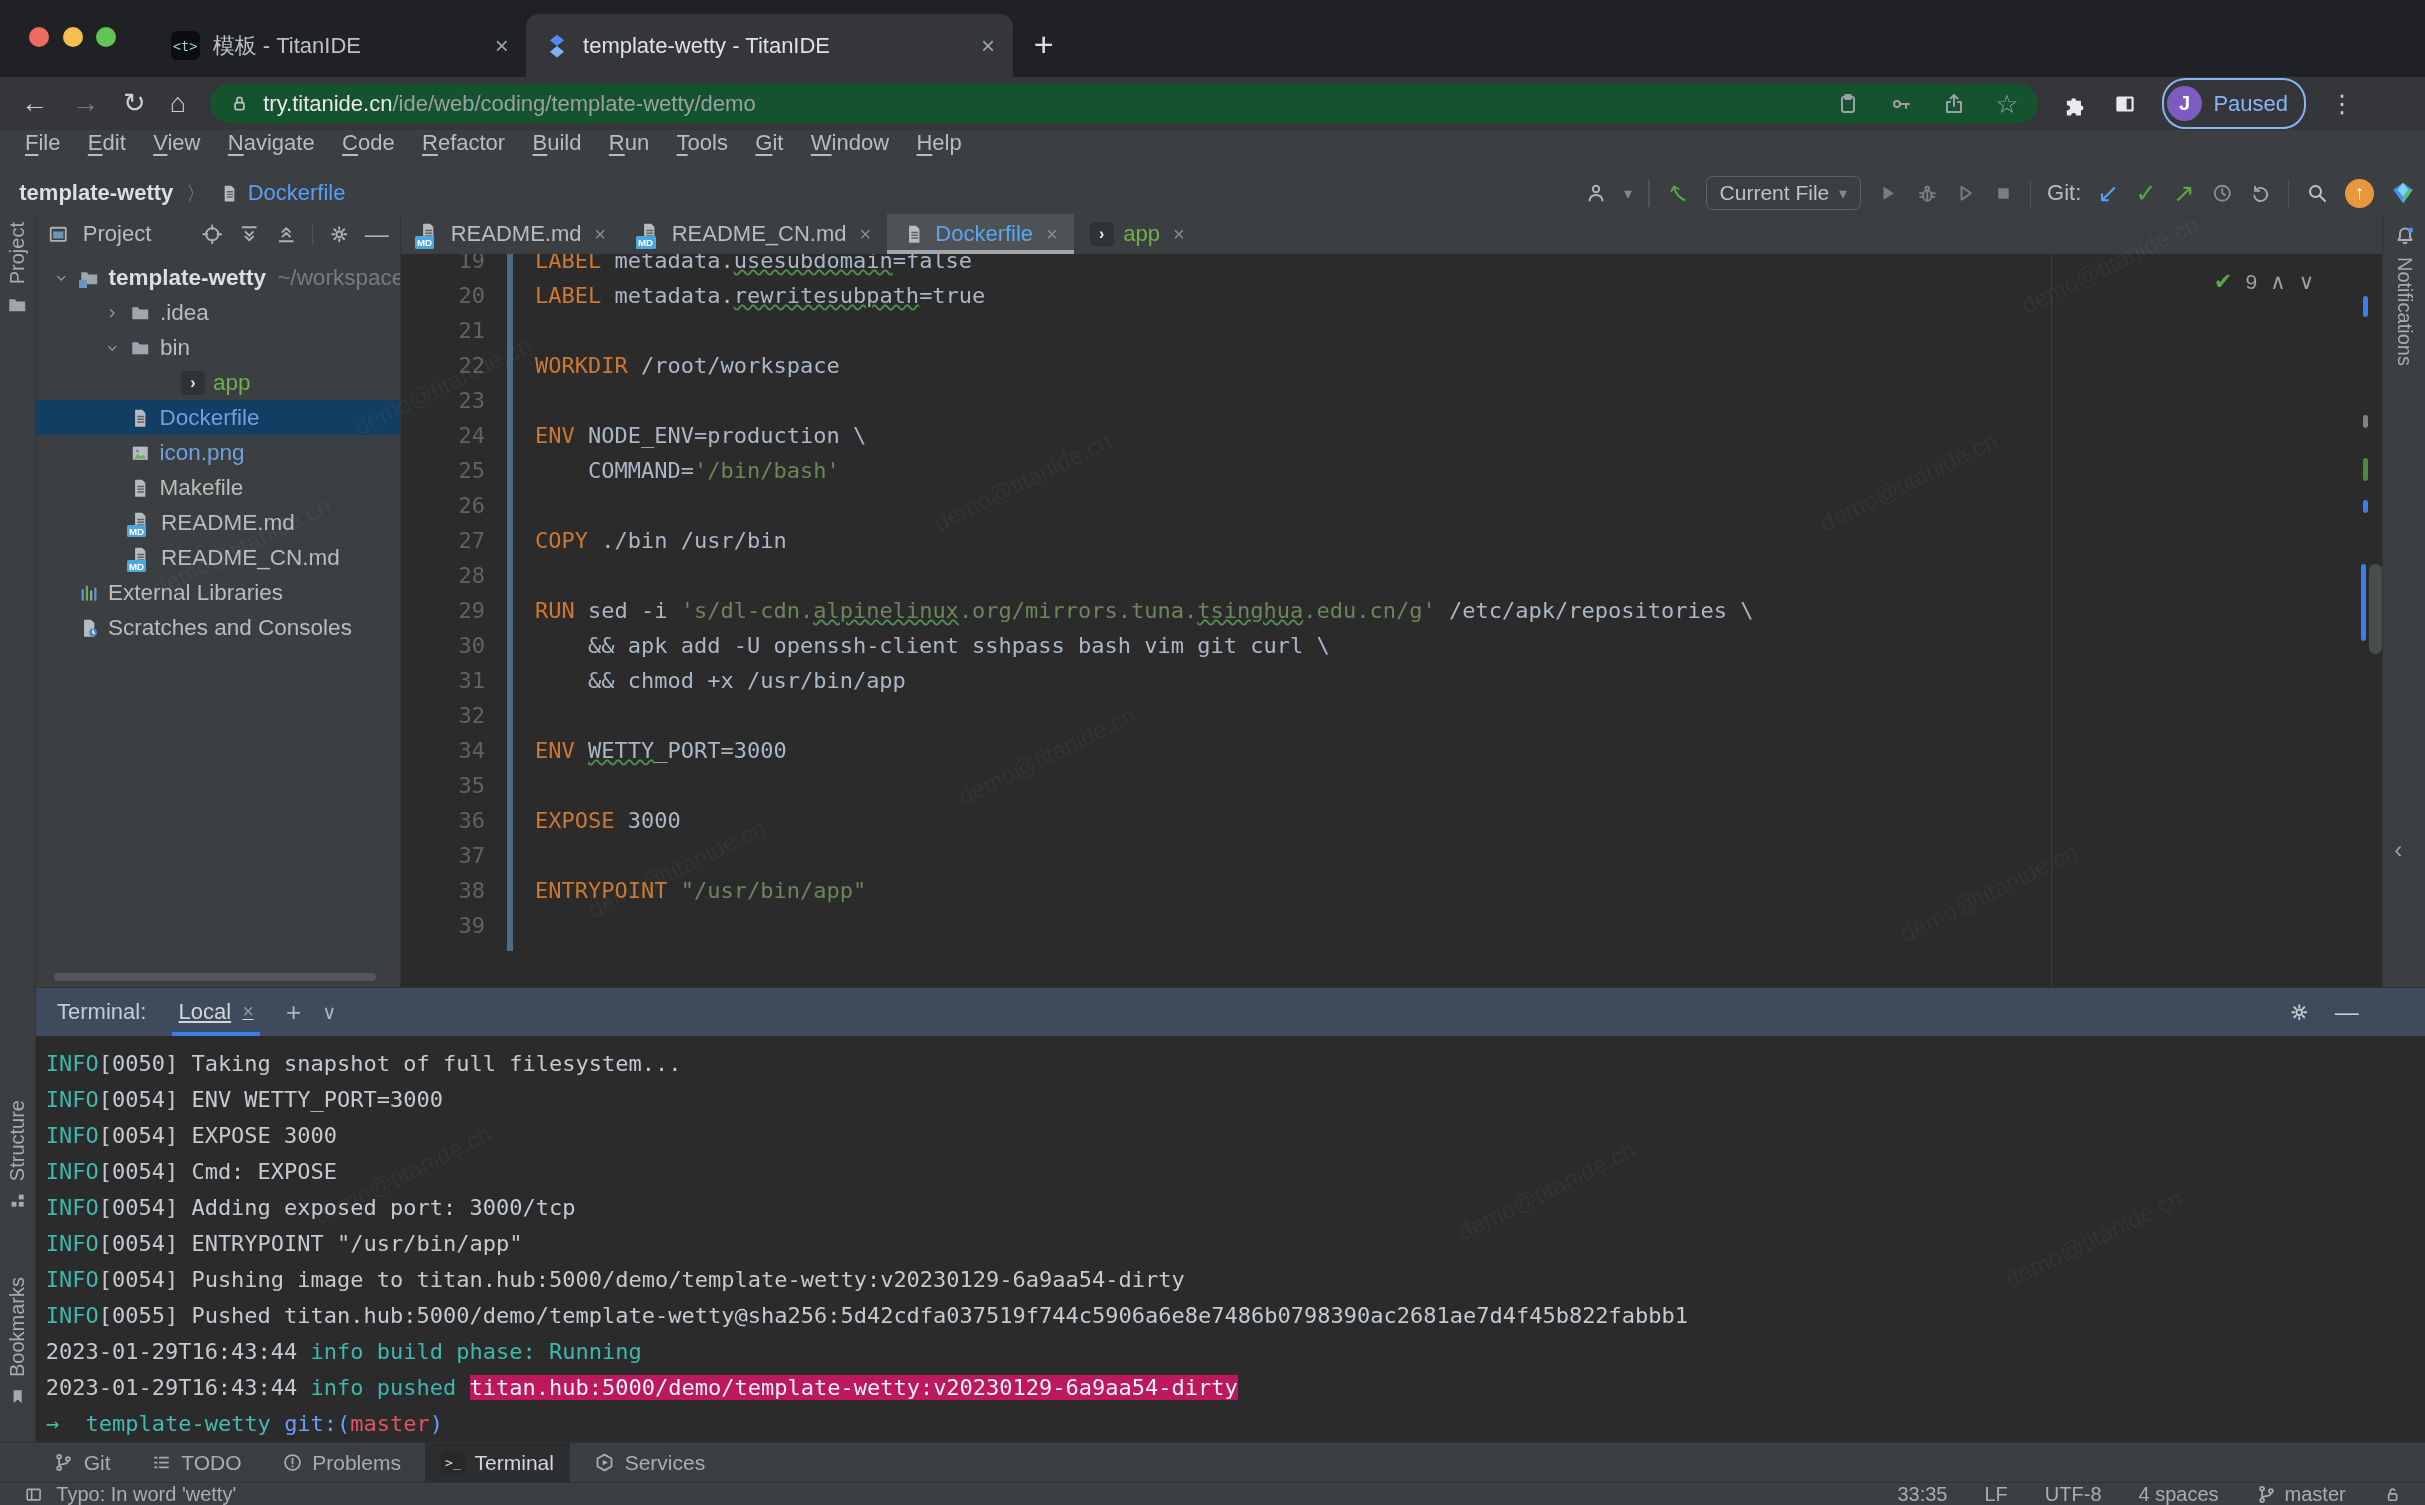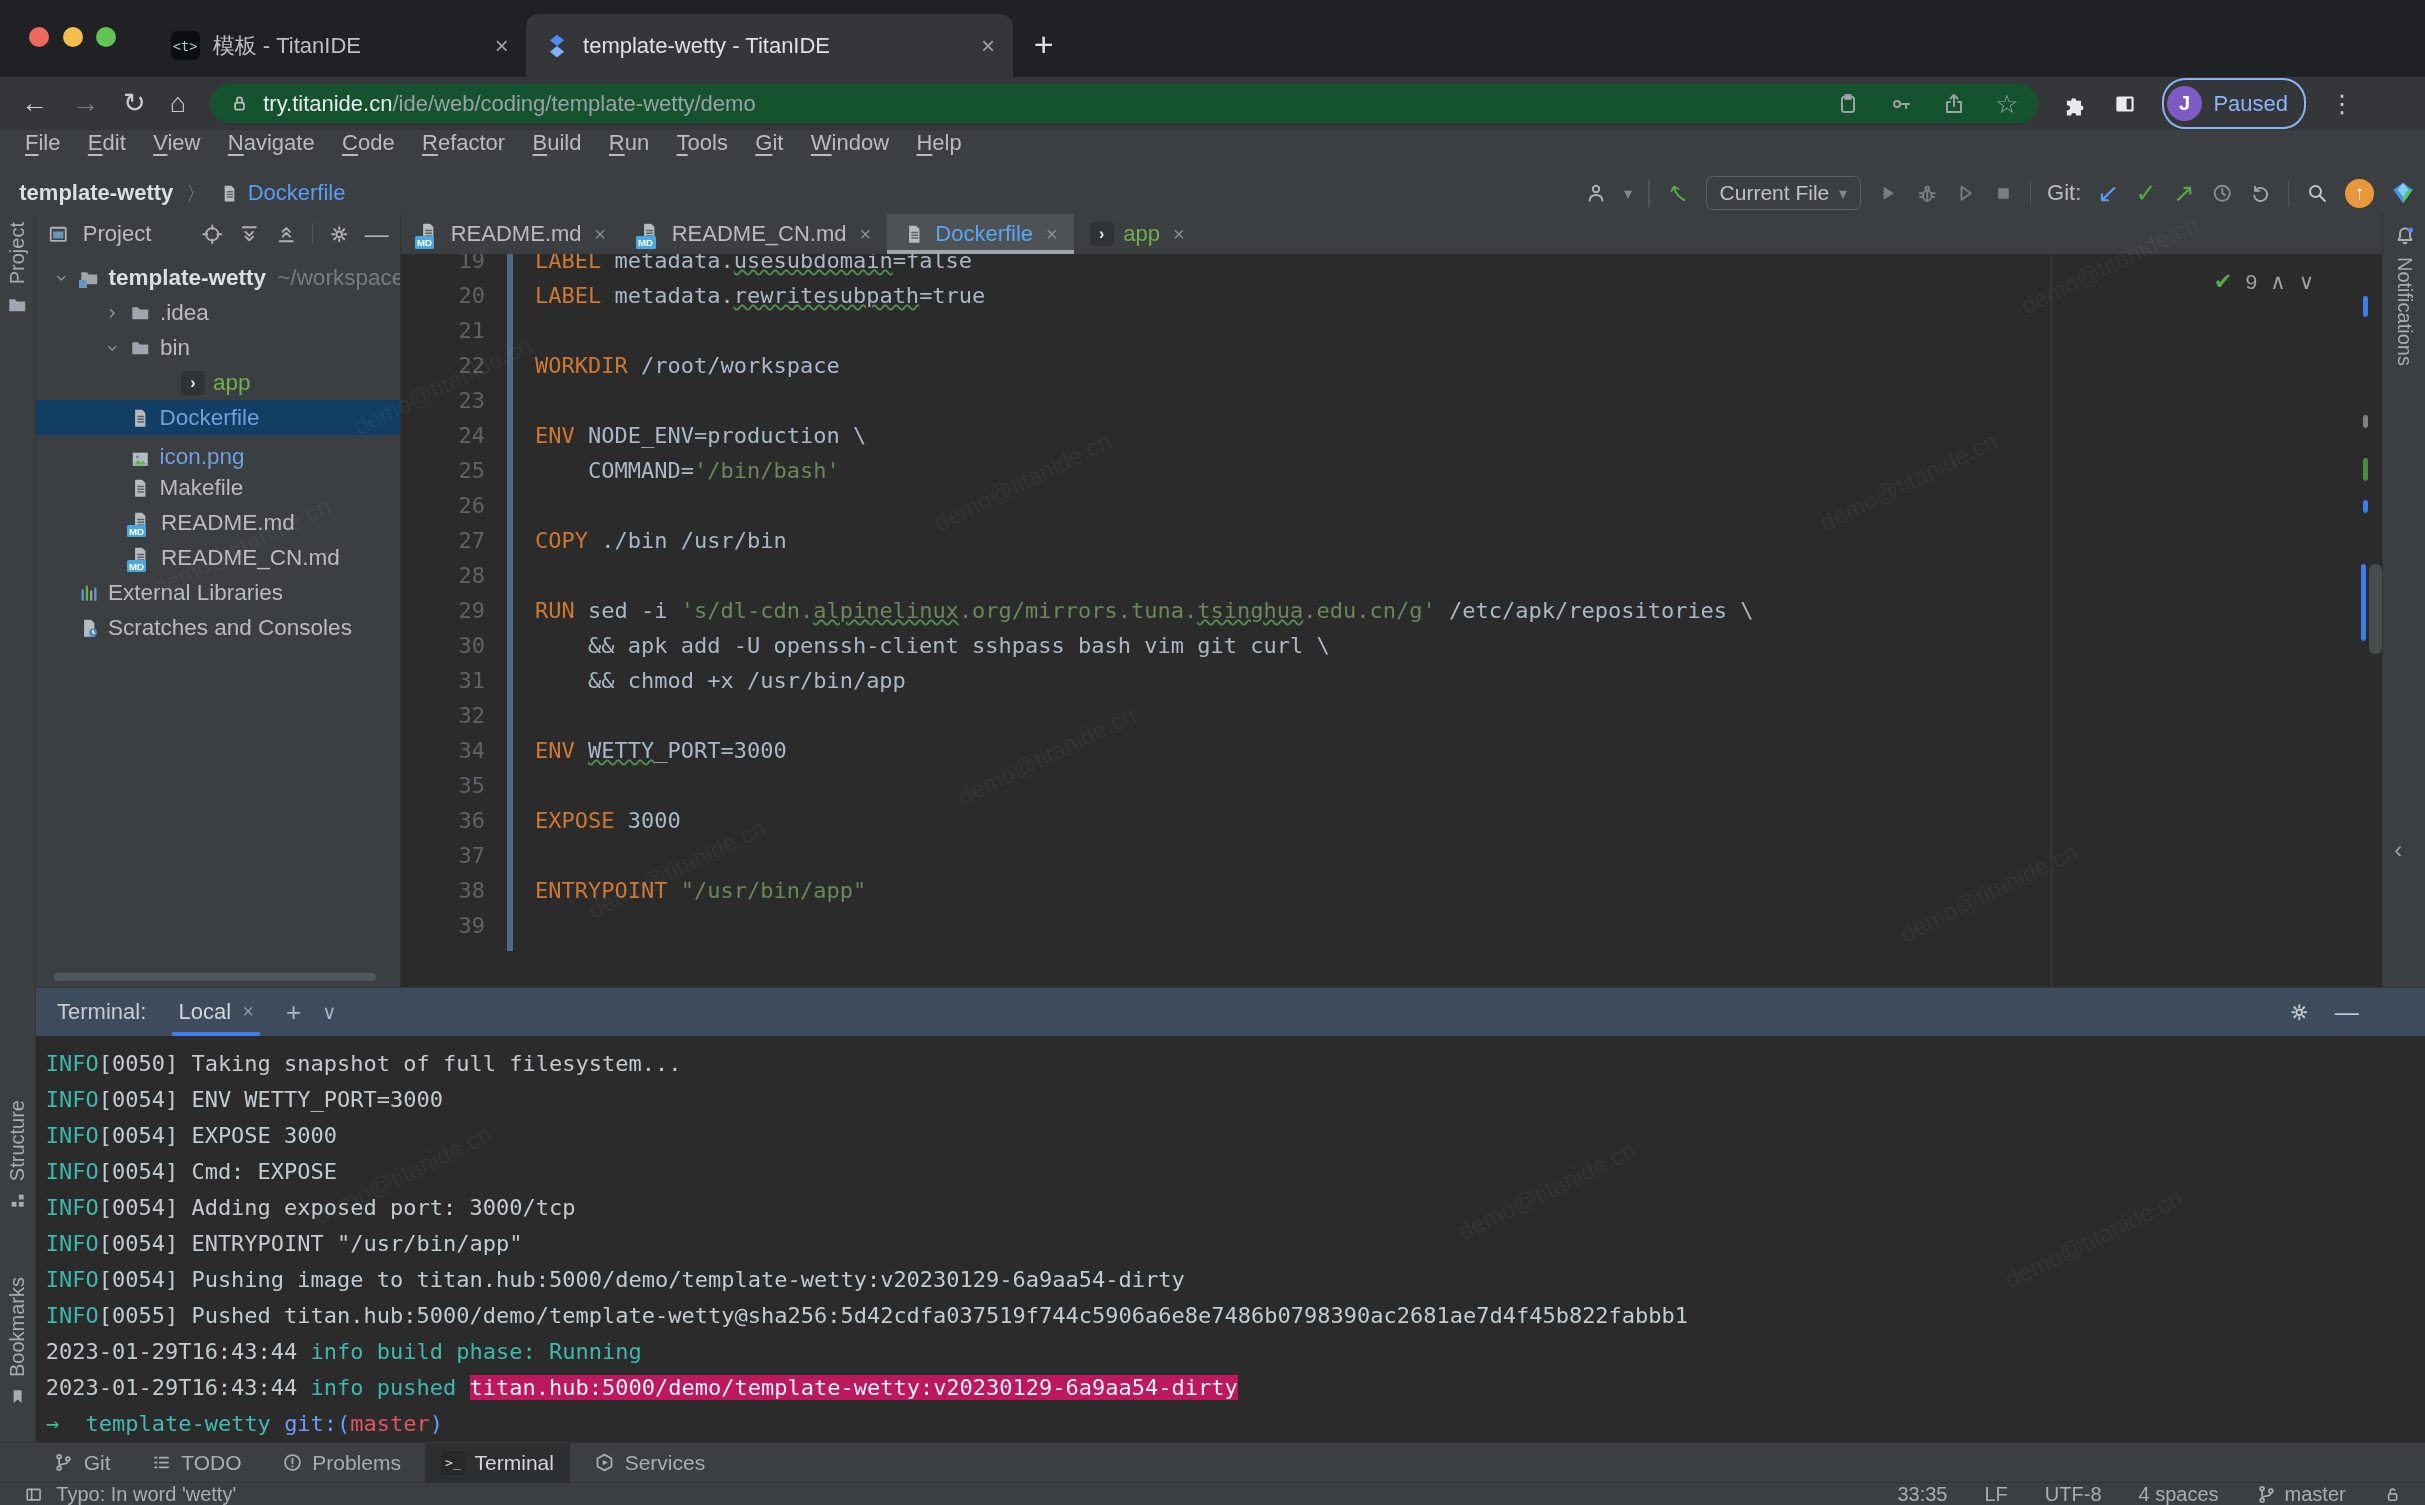--- a/index.html
+++ b/index.html
@@ -114,21 +114,21 @@
 
   #stripeR{width:43px;flex:0 0 43px;background:#3c3f41;border-left:1.6px solid #313435;position:relative;}
   #stripeR .stripe-group{width:43px;}
   #collapseR{position:absolute;left:11.3px;top:622px;color:#9da1a4;font-size:24px;}
 
   
   #terminal{flex:1;display:flex;flex-direction:column;border-top:1.6px solid #313435;min-height:0;}
   #thead{height:48px;flex:0 0 48px;background:#3d4b5c;display:flex;align-items:center;
     padding:0 3.2px 0 21px;color:#c6cbd0;font-size:22px;}
   #ttab{position:relative;height:100%;display:flex;align-items:center;gap:11.3px;
-    padding:0 11.3px;margin-left:21px;color:#d2d6da;}
+    padding:0 11.3px;margin-left:21px;color:#d2d6da;text-decoration:underline;}
   #ttab .close{color:#8f9aa5;font-size:19.3px;}
   #ttab .underline{position:absolute;left:4.8px;right:4.8px;bottom:0;height:4px;background:#3f7ee8;}
   .thico{color:#aeb6bf;margin-left:21px;}
   #thead .grp{margin-left:auto;display:flex;align-items:center;gap:24px;padding-right:64px;}
   #tbody{flex:1;background:#2b2b2b;font-family:"DejaVu Sans Mono",monospace;font-size:22px;
     line-height:36px;padding:9.7px 0 0 9.7px;white-space:pre;position:relative;overflow:hidden;}
   .t-info{color:#3cb8ae;} .t-pl{color:#c3cad0;}
   .t-sel{color:#e8f0fe;background:#be185d;}
   .t-green{color:#3fbf7f;} .t-cyan{color:#43b9b0;} .t-blue{color:#6b9bfa;} .t-red{color:#e05561;}
 
@@ -461,21 +461,21 @@
                 <div class="trow selected" style="padding-left: 66px;">
                   <span class="spc"></span>
                   <span class="icon">
                     <svg width="22.5" height="22.5" viewBox="0 0 24 24" fill="none" stroke="currentColor" stroke-width="2" stroke-linecap="round" stroke-linejoin="round">
                       <path fill="#b6bbc2" stroke="none" d="M6.5 3h7.5l3.5 3.5V21H6.5z"></path>
                       <path stroke="#5d6165" stroke-width="1.6" d="M9.5 10h6M9.5 13h6M9.5 16h6"></path>
                     </svg>
                   </span>
                   <span class="lbl blue">Dockerfile</span>
                 </div>
-                <div class="trow" style="padding-left: 66px; align-items: flex-end;">
+                <div class="trow" style="padding-left: 66px;">
                   <span class="spc"></span>
                   <span class="icon">
                     <svg width="22.5" height="22.5" viewBox="0 0 24 24" fill="none" stroke="currentColor" stroke-width="2" stroke-linecap="round" stroke-linejoin="round">
                       <rect x="4" y="5" width="16" height="14" fill="#b6bbc2" stroke="none"></rect>
                       <path fill="#62b543" stroke="none" d="M5.5 17.5l4-5 3 3.5 2.5-2.5 3.5 4z"></path>
                       <circle cx="9" cy="9.5" r="1.5" fill="#4e87c9" stroke="none"></circle>
                     </svg>
                   </span>
                   <span class="lbl blue">icon.png</span>
                 </div>

